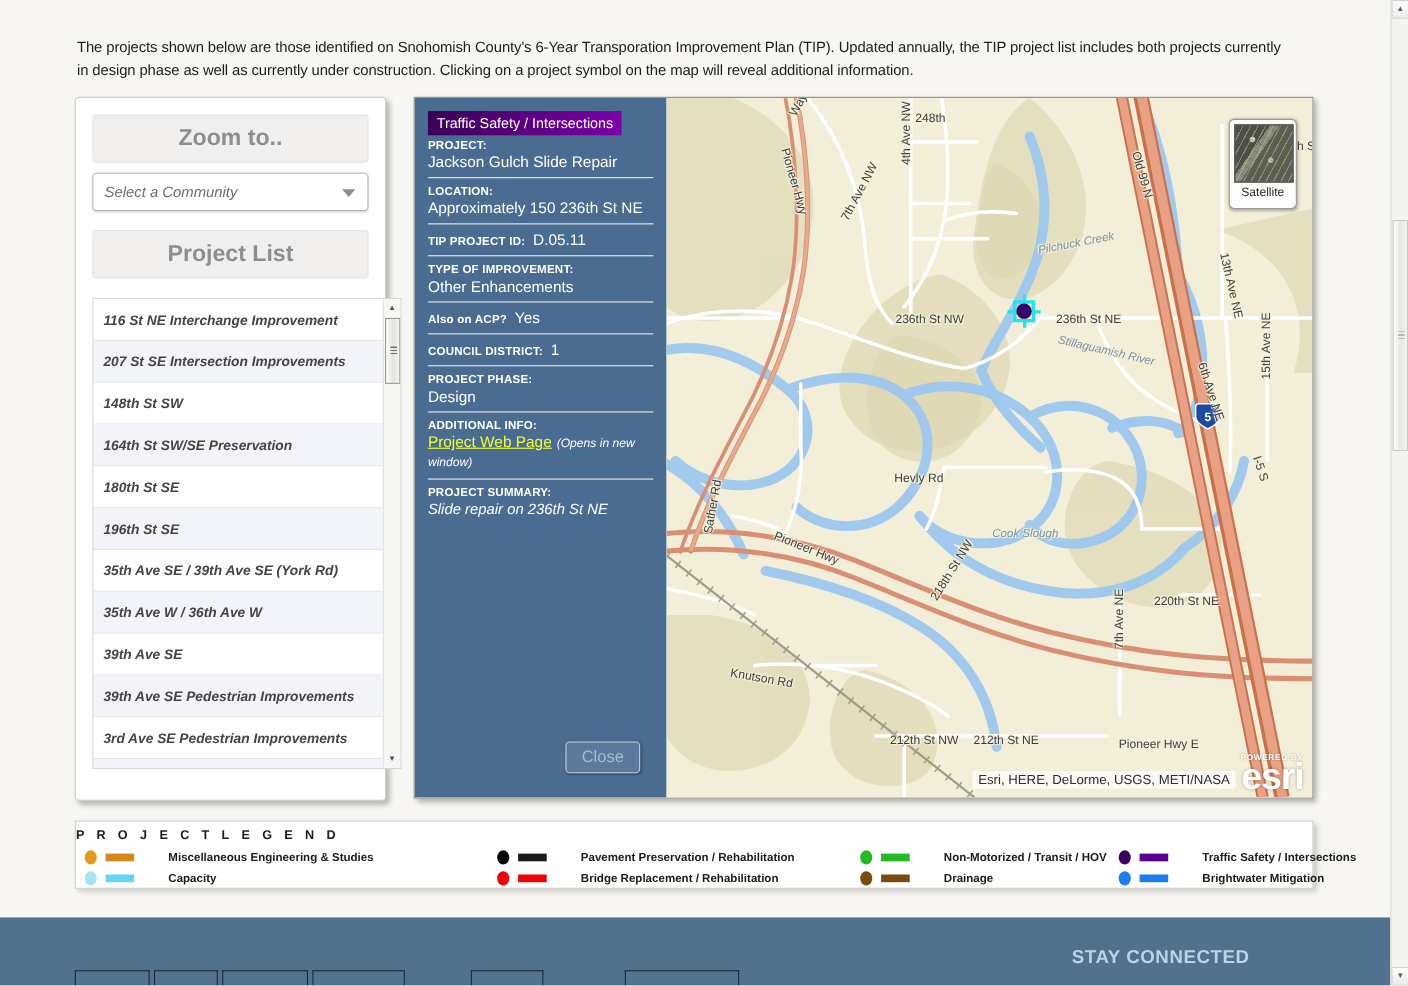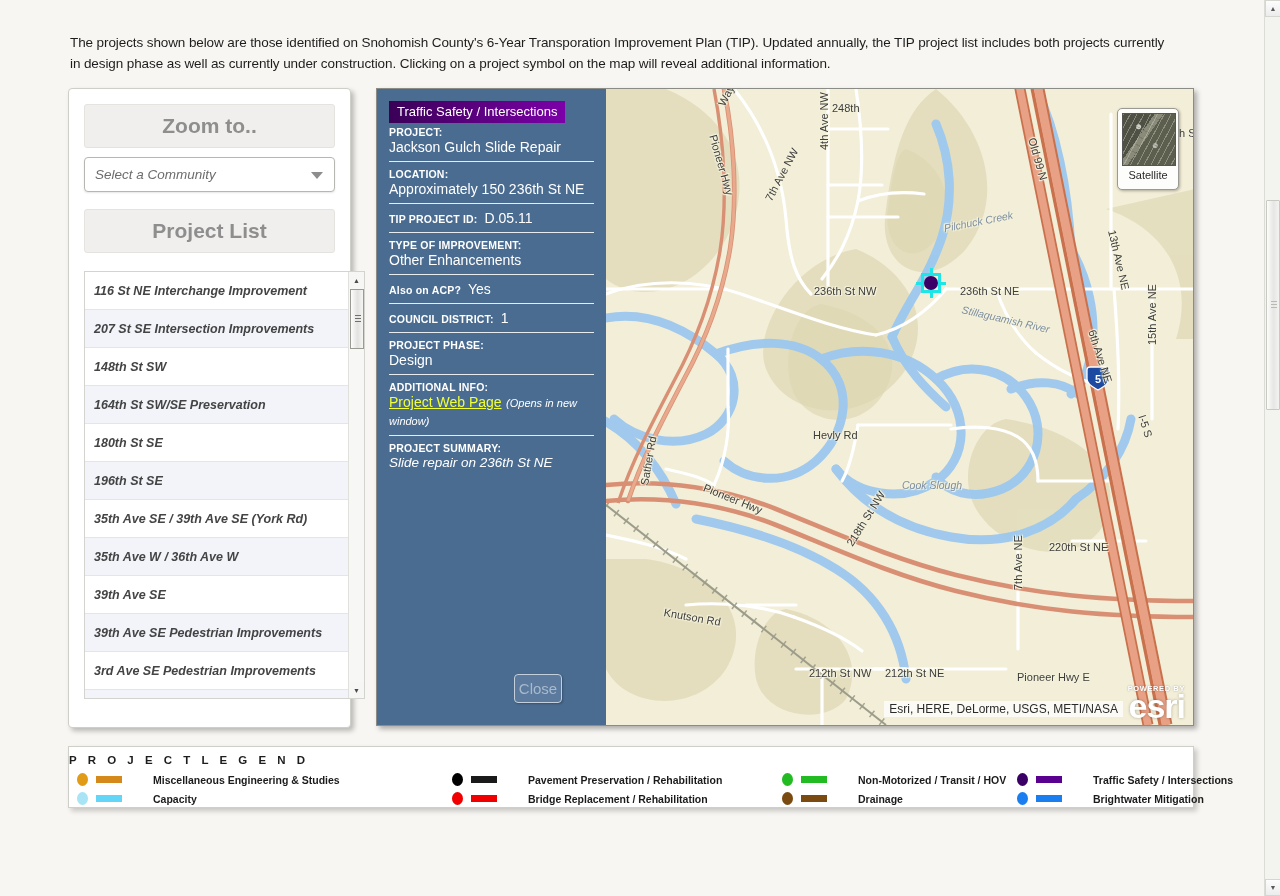--- a/index.html
+++ b/index.html
@@ -128,21 +128,21 @@
   .ifield { border-bottom: 1px solid #e8ecef; padding-bottom: 6px; margin-bottom: 6px; }
   .ifield:last-of-type { border-bottom: none; }
   .ilabel { font-size: 10.5px; font-weight: bold; letter-spacing: 0.2px; color: #ffffff; }
   .ivalue { font-size: 14px; color: #ffffff; margin-top: 1px; }
   .inline { display: flex; align-items: baseline; gap: 7px; }
   .inline .ivalue { margin-top: 0; }
   .ilink { color: #f2ff32; text-decoration: underline; font-size: 14px; }
   .inote { font-size: 11px; font-style: italic; color: #ffffff; }
   .isummary { font-size: 13.5px; font-style: italic; }
   .close-btn {
-    position: absolute; left: 137px; bottom: 22px; width: 48px; height: 29px;
+    position: absolute; left: 137px; bottom: 22px; width: 68px; height: 29px;
     background: #5b7a9d; border: 1px solid #c3cfdb; border-radius: 4px;
     color: #a8bacd; font-size: 15px; display: flex; align-items: center;
     justify-content: center; box-shadow: 1px 1px 2px rgba(0,0,0,0.25);
   }
 
   
   .road-label, .water-label {
     position: absolute; font-size: 11px; color: #3d3d3d;
     white-space: nowrap; font-family: "Liberation Sans", sans-serif;
     text-shadow: 0 0 3px #f5f2dc, 0 0 3px #f5f2dc, 1px 1px 0 #f5f2dc, -1px -1px 0 #f5f2dc;
@@ -530,20 +530,31 @@
           <span class="lg-text">Drainage</span>
         </div>
         <div class="legend-item" style="grid-area: 2 / 4;">
           <span class="lg-dot" style="background: rgb(26, 125, 240);"></span>
           <span class="lg-bar" style="background: rgb(26, 125, 240);"></span>
           <span class="lg-text">Brightwater Mitigation</span>
         </div>
       </div>
   </div>
 
+  <div class="footer">
+    <div class="stay-connected">STAY CONNECTED</div>
+    <div class="footer-boxes">
+      <div class="fbox" style="left:68px;width:68px;"></div>
+      <div class="fbox" style="left:140px;width:58px;"></div>
+      <div class="fbox" style="left:202px;width:78px;"></div>
+      <div class="fbox" style="left:284px;width:84px;"></div>
+      <div class="fbox" style="left:428px;width:66px;"></div>
+      <div class="fbox" style="left:568px;width:104px;"></div>
+    </div>
+  </div>
 
   <div class="browser-scroll">
     <div class="bs-arrow up">▲</div>
     <div class="bs-thumb">
       <div class="bs-grip"></div>
     </div>
     <div class="bs-arrow down">▼</div>
   </div>
 
 </div>

